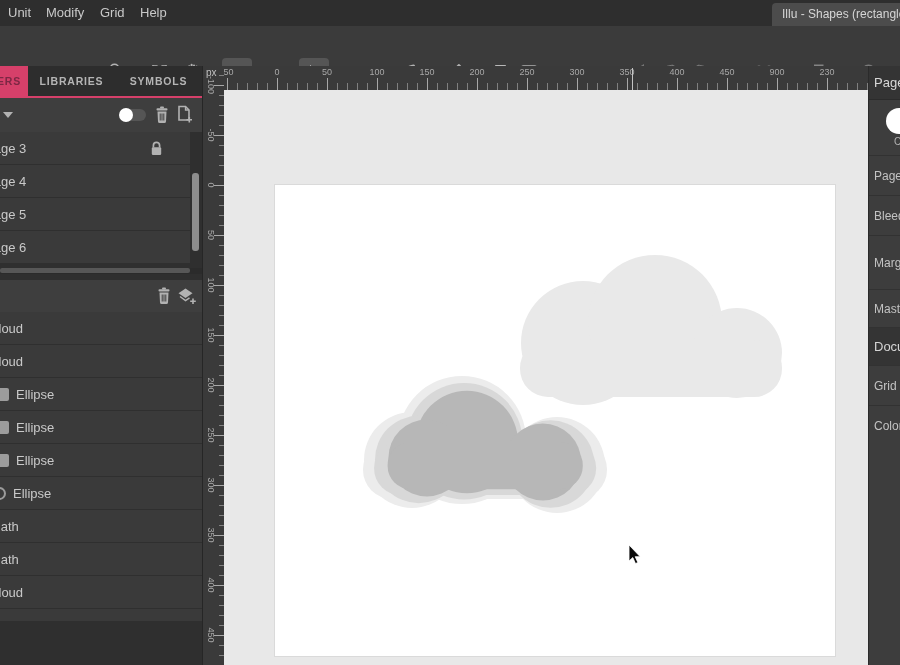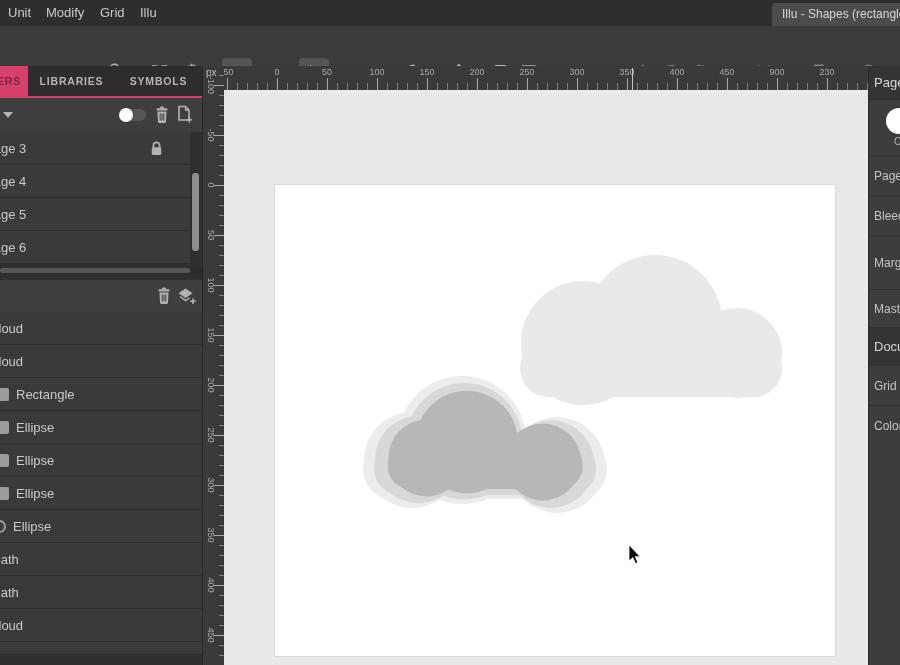--- a/index.html
+++ b/index.html
@@ -92,21 +92,21 @@
 </style>
 </head>
 <body>
 
 <div id="app">
 
   <div class="menubar">
     <span class="menu-item" style="left:8px">Unit</span>
     <span class="menu-item" style="left:46px">Modify</span>
     <span class="menu-item" style="left:100px">Grid</span>
-    <span class="menu-item" style="left:140px">Illu</span>
+    <span class="menu-item" style="left:140px">Help</span>
     <div class="doc-tab">Illu - Shapes (rectangles, e</div>
   </div>
 
   <div class="toolbar">
     <svg class="tb" style="left:4px;top:38px" width="19" height="17">
       <path d="M6.5 3 L3 6.5 L6.5 10" fill="none" stroke="#9c9c9c" stroke-width="2" stroke-linecap="round" stroke-linejoin="round"></path>
       <path d="M3 6.5 H11.5 A4.5 4.5 0 0 1 16 11 V13" fill="none" stroke="#9c9c9c" stroke-width="2" stroke-linecap="round"></path>
     </svg>
     <svg class="tb" style="left:28px;top:38px" width="19" height="17">
       <g transform="scale(-1,1) translate(-19,0)">
@@ -295,25 +295,20 @@
   <div class="lrow group">
 
     <span class="nm">cloud</span>
   </div>
 
   <div class="lrow group">
 
     <span class="nm">cloud</span>
   </div>
 
-  <div class="lrow shape">
-    <span class="sq"></span>
-
-    <span class="nm">Rectangle</span>
-  </div>
 
   <div class="lrow shape">
     <span class="sq"></span>
 
     <span class="nm">Ellipse</span>
   </div>
 
   <div class="lrow shape">
     <span class="sq"></span>
 

